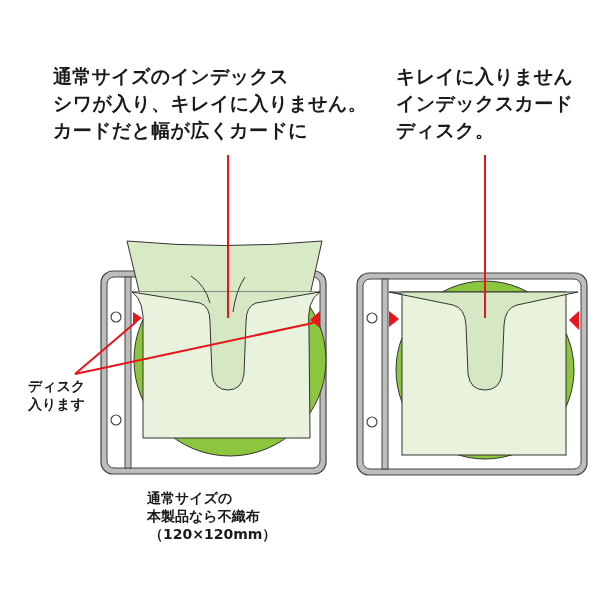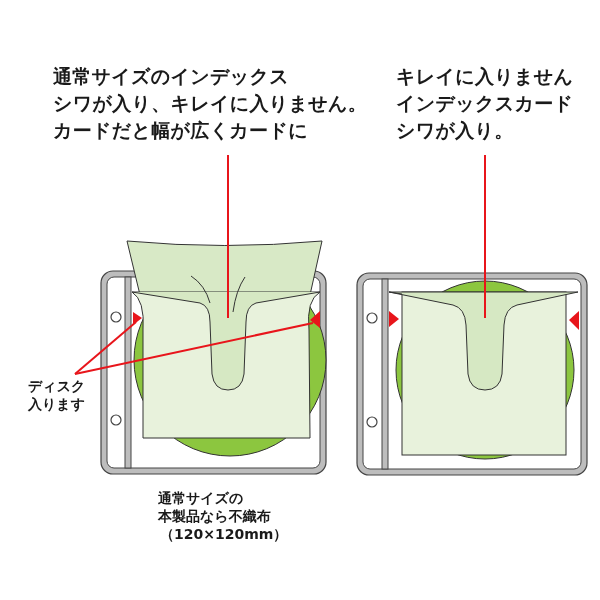--- a/index.html
+++ b/index.html
@@ -4,21 +4,21 @@
 <style>
   html, body { margin:0; padding:0; background:#ffffff; }
   body { width:600px; height:600px; position:relative; overflow:hidden;
          font-family:"DejaVu Sans", "Liberation Sans", sans-serif; color:#1a1a1a; }
   .caption { position:absolute; font-weight:bold; font-size:19px; line-height:27px; letter-spacing:0.3px; white-space:nowrap; }
   .caption div { display:block; }
   #cap-left { left:46px; top:63px;margin-left:7px; }
   #cap-right { left:396px; top:63px; }
   .label { position:absolute; font-weight:bold; font-size:14px; line-height:18px; white-space:nowrap; }
   #label-stopper { left:10px; top:377px;margin-left:18px; }
-  #label-card { left:158px; top:489px; }
+  #label-card { left:147px; top:489px; }
   #label-card div:nth-child(3) { padding-left:2px; }
   svg { position:absolute; left:0; top:0; }
 </style>
 </head>
 <body>
 
 <svg width="600" height="600" viewBox="0 0 600 600">
 
   <g>
 
@@ -71,21 +71,21 @@
 
 <div class="caption" id="cap-left">
   <div>通常サイズのインデックス</div>
   <div>シワが入り、キレイに入りません。</div>
   <div>カードだと幅が広くカードに</div>
 </div>
 
 <div class="caption" id="cap-right">
   <div>キレイに入りません</div>
   <div>インデックスカード</div>
-  <div>シワが入り。</div>
+  <div>ディスク。</div>
 </div>
 
 <div class="label" id="label-stopper">
   <div>ディスク</div>
   <div>入ります</div>
 </div>
 
 <div class="label" id="label-card">
   <div>通常サイズの</div>
   <div>本製品なら不織布</div>

